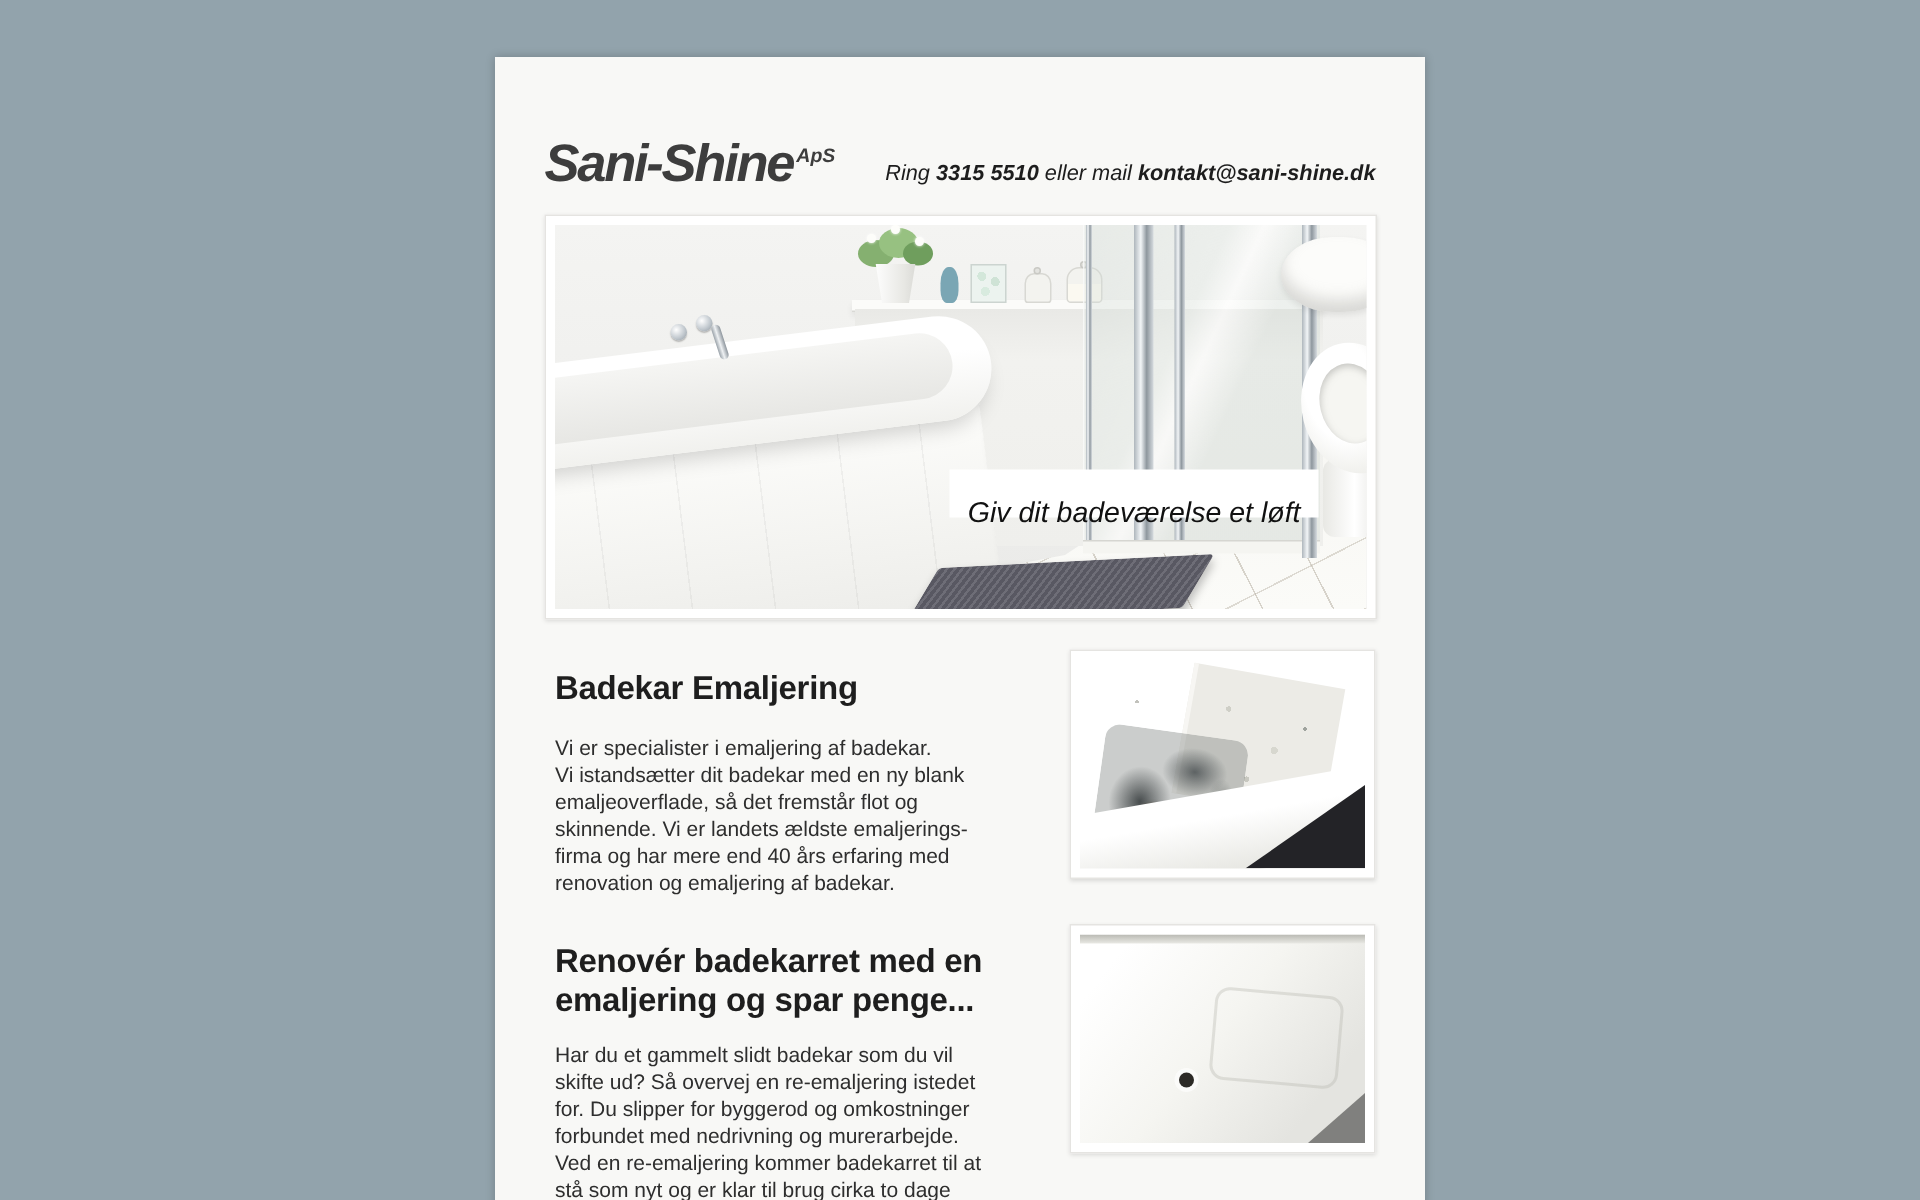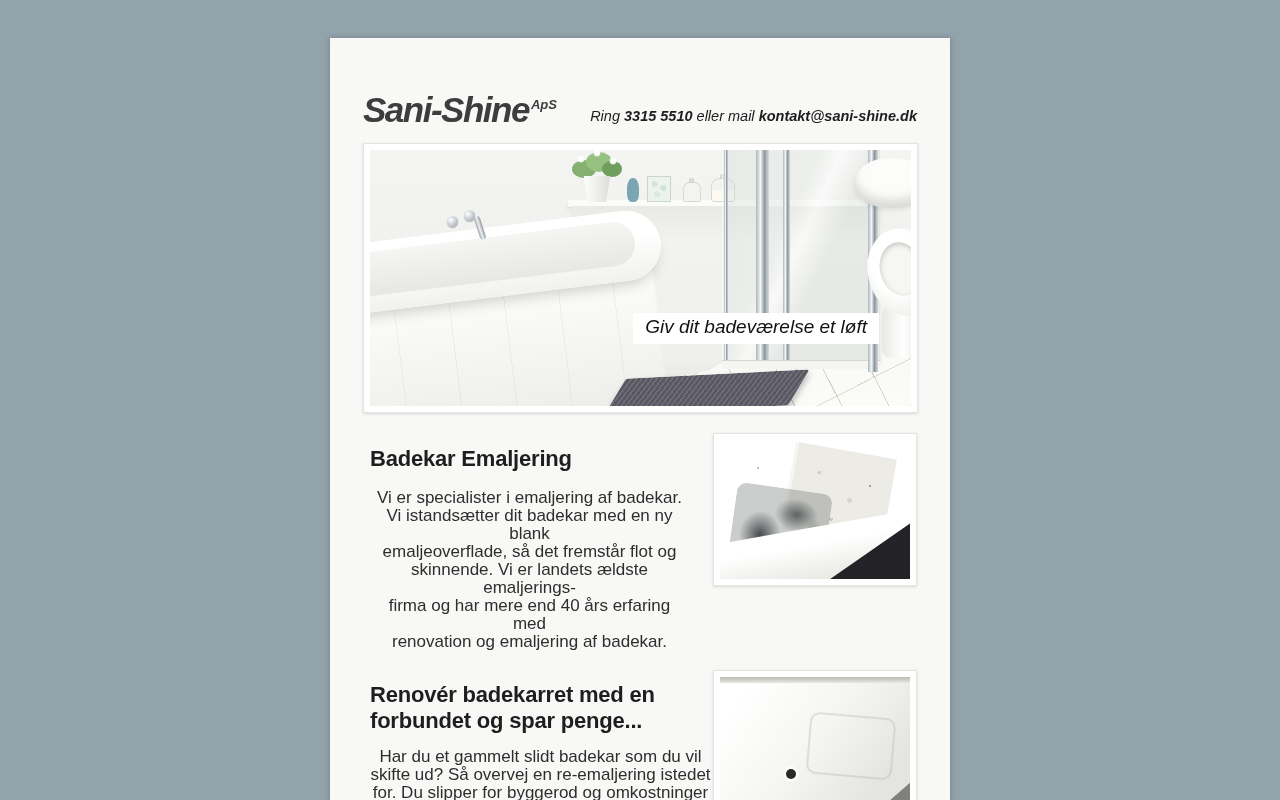--- a/index.html
+++ b/index.html
@@ -116,35 +116,35 @@
     background:#f6f6f2; box-shadow:inset 0 2px 5px rgba(150,150,145,0.5); }
   .pedestal { position:absolute; left:512px; top:156px; width:42px; height:52px;
     border-radius:8px; background:linear-gradient(90deg,#e8e8e4,#ffffff 50%,#e0e0dc); }
   
   .mat { position:absolute; left:248px; top:224px; width:178px; height:36px;
     transform:skewX(-33deg) rotate(-3deg); border-radius:3px;
     background:repeating-linear-gradient(100deg, rgba(255,255,255,0.10) 0 2px, rgba(0,0,0,0.06) 2px 5px), #5e5d68;
     box-shadow:3px 4px 6px rgba(0,0,0,0.25); }
   
   .cap1 { position:absolute; right:32px; top:163px; height:31px; line-height:27px;
-    padding:0 12px; background:#ffffff; color:#111;
+    padding:16px 12px; background:#ffffff; color:#111;
     font-style:italic; font-size:19px; white-space:nowrap; }
   .cap2 { position:absolute; right:16px; top:191px; height:33px; line-height:33px;
     padding:0 14px; background:#7d9aa9; color:#ffffff;
     font-style:italic; font-size:26px; white-space:nowrap; }
   
   .row { display:flex; }
   .row1 { margin-top:20px;gap:24px; }
   .row2 { margin-top:19px; }
   .text-col { width:348px; padding-left:7px; }
   .img-col { margin-left:auto; width:204px; }
   h2.sec { font-size:22px; line-height:26px; font-weight:bold; color:#1e1e1e;
     margin:13px 0 0 0; white-space:pre-line; letter-spacing:-0.2px; }
   .row2 h2.sec { margin-top:12px; }
-  p.body { font-size:17px; line-height:18px; margin:17px 0 0 0; color:#2e2e2e; white-space:pre-line;text-align:center; }
+  p.body { font-size:14px; line-height:18px; margin:17px 0 0 0; color:#2e2e2e; white-space:pre-line; }
   .row2 p.body { margin-top:14px; }
   .photo { position:relative; width:190px; height:139px; overflow:hidden; }
   
   .before-bg { position:absolute; inset:0;
     background:linear-gradient(160deg,#e9e9e5,#d6d6d2 60%,#cbcbc7);
     background-image:radial-gradient(circle 2px at 20% 20%, #c2c2bc 60%, transparent 61%),
       radial-gradient(circle 2px at 60% 12%, #c6c6c0 60%, transparent 61%); }
   .mat-old { position:absolute; left:68px; top:10px; width:102px; height:88px;
     transform:rotate(10deg); background:#ecebe6; border-left:3px solid #f7f6f3;
     background-image:radial-gradient(circle 3px at 25% 30%, #cfcfc7 60%, transparent 61%),
@@ -257,21 +257,21 @@
           <div class="rim-band"></div>
           <div class="dark-corner"></div>
         </div>
       </div>
     </div>
   </div>
 
   <div class="row row2">
     <div class="text-col">
       <h2 class="sec">Renovér badekarret med en
-forbundet og spar penge...</h2>
+emaljering og spar penge...</h2>
       <p class="body">Har du et gammelt slidt badekar som du vil
 skifte ud? Så overvej en re-emaljering istedet
 for. Du slipper for byggerod og omkostninger
 forbundet med nedrivning og murerarbejde.
 Ved en re-emaljering kommer badekarret til at
 stå som nyt og er klar til brug cirka to dage
 efter den nye emalje er lagt på.</p>
     </div>
     <div class="img-col">
       <div class="frame">

